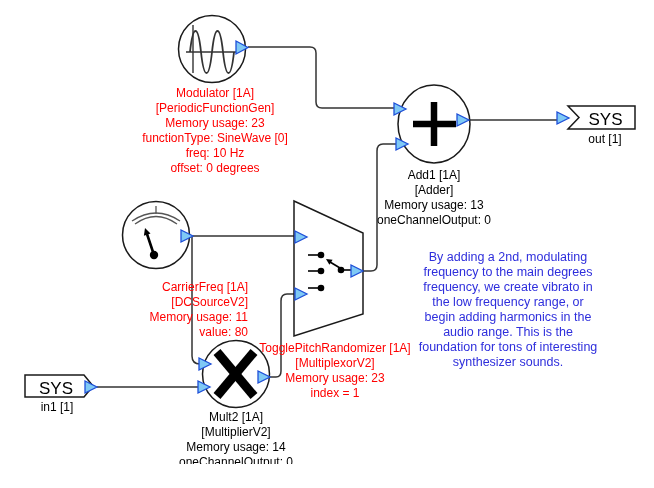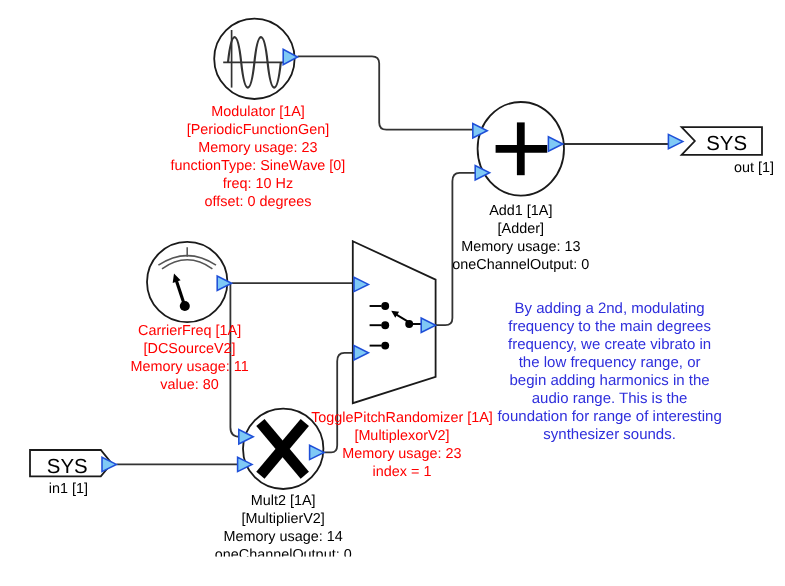--- a/index.html
+++ b/index.html
@@ -127,21 +127,21 @@
       <div>offset: 0 degrees</div>
     </div>
 
   <div class="node-label label-black" style="left:344px;top:168px;width:180px;">
       <div>Add1 [1A]</div>
       <div>[Adder]</div>
       <div>Memory usage: 13</div>
       <div>oneChannelOutput: 0</div>
     </div>
 
-  <div class="node-label label-red" style="left:68px;top:268px;width:180px;">
+  <div class="node-label label-red" style="left:68px;top:280px;width:180px;text-align:right;">
       <div>CarrierFreq [1A]</div>
       <div>[DCSourceV2]</div>
       <div>Memory usage: 11</div>
       <div>value: 80</div>
     </div>
 
   <div class="node-label label-red" style="left:230px;top:341px;width:210px;">
       <div>TogglePitchRandomizer [1A]</div>
       <div>[MultiplexorV2]</div>
       <div>Memory usage: 23</div>
@@ -152,26 +152,26 @@
       <div>Mult2 [1A]</div>
       <div>[MultiplierV2]</div>
       <div>Memory usage: 14</div>
       <div>oneChannelOutput: 0</div>
     </div>
 
   <div class="sys-text" style="left:27px;top:379px;width:58px;">SYS</div>
   <div class="node-label label-black" style="left:17px;top:400px;width:80px;">in1 [1]</div>
 
   <div class="sys-text" style="left:576px;top:110px;width:59px;">SYS</div>
-  <div class="node-label label-black" style="left:565px;top:132px;width:80px;text-align:right;">out [1]</div>
+  <div class="node-label label-black" style="left:565px;top:132px;width:80px;">out [1]</div>
 
   <div class="annotation">
       <div>By adding a 2nd, modulating</div>
       <div>frequency to the main degrees</div>
       <div>frequency, we create vibrato in</div>
       <div>the low frequency range, or</div>
       <div>begin adding harmonics in the</div>
       <div>audio range. This is the</div>
-      <div>foundation for range of interesting</div>
+      <div>foundation for tons of interesting</div>
       <div>synthesizer sounds.</div>
     </div>
 
 </div>
 
 </body></html>

